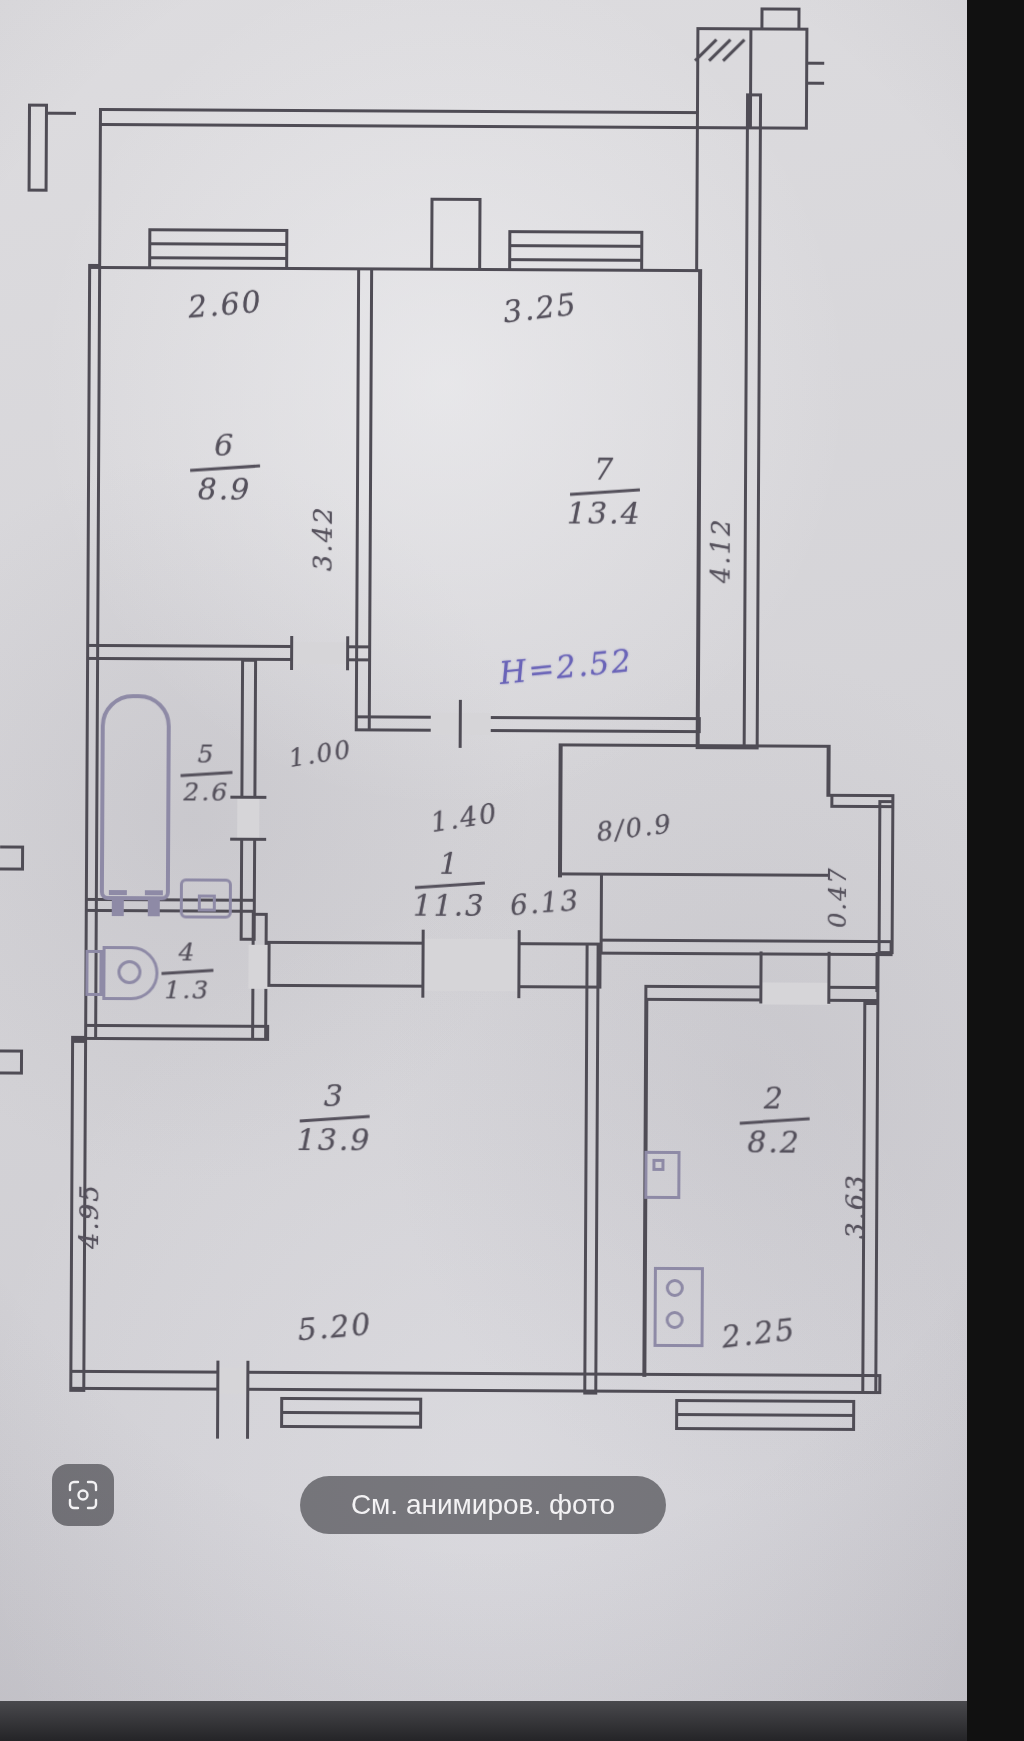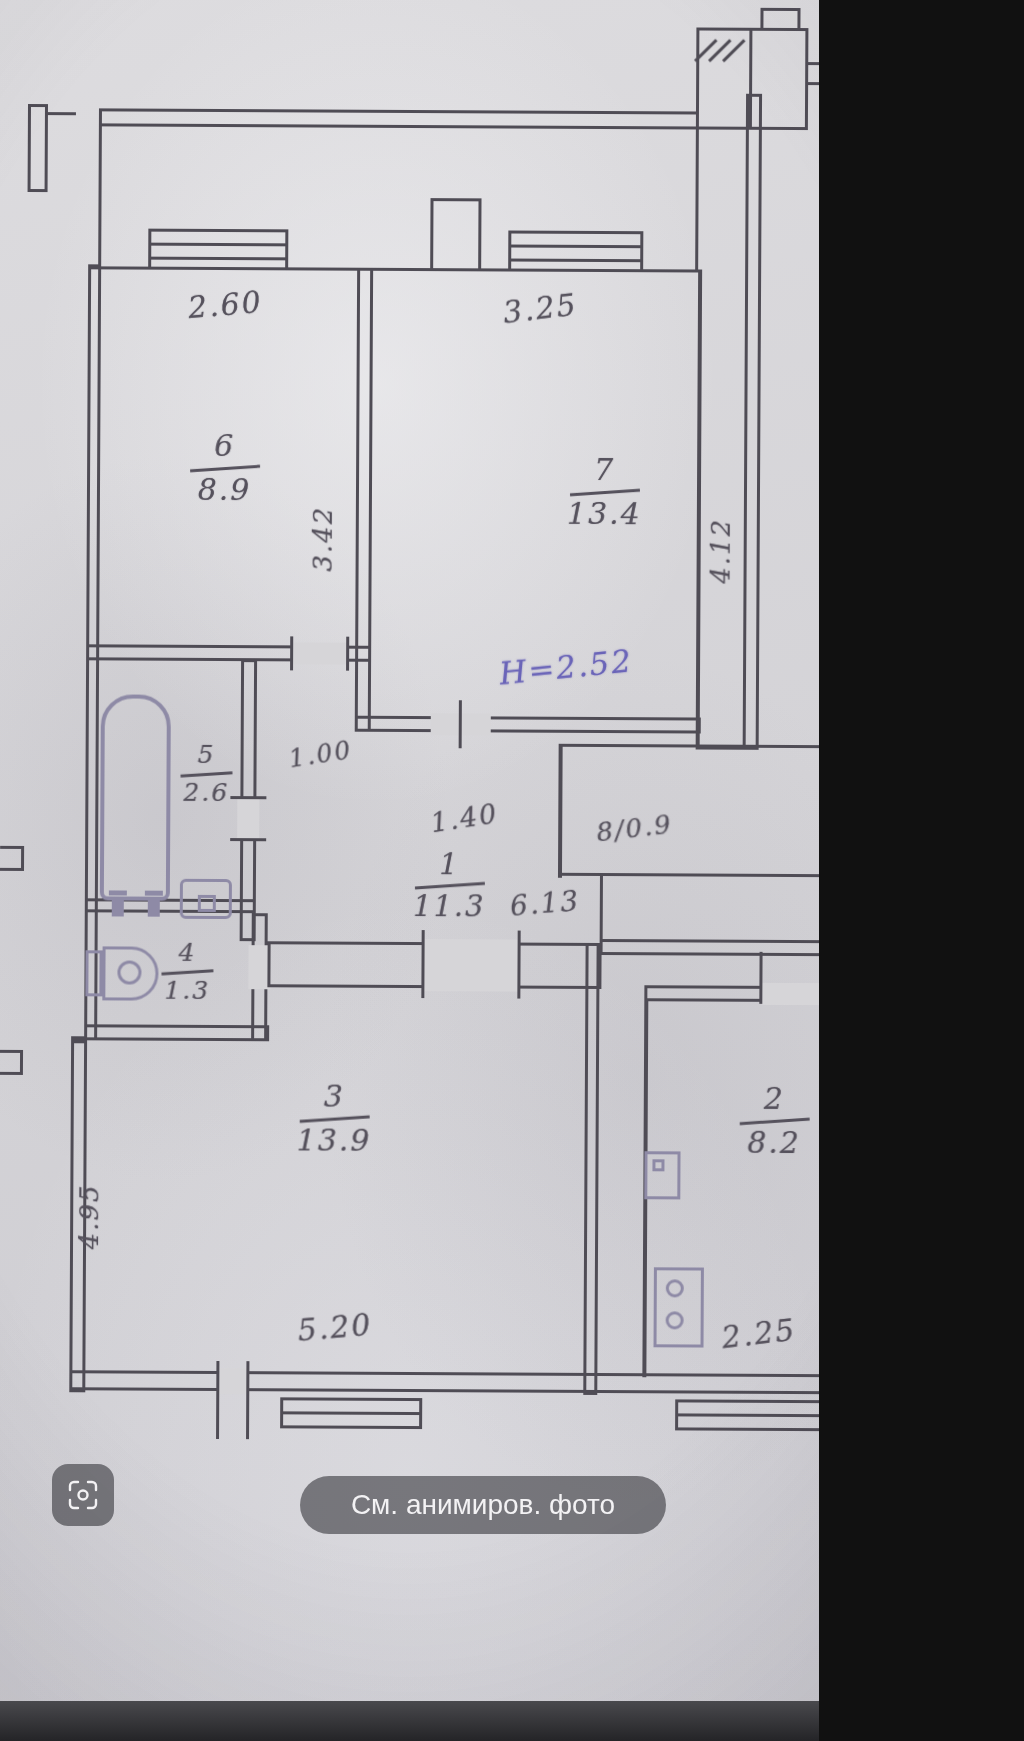--- a/index.html
+++ b/index.html
@@ -1,18 +1,18 @@
 <!DOCTYPE html>
 <html><head>
 <meta charset="utf-8">
 <style>
   * { box-sizing: border-box; margin: 0; padding: 0; }
   html,body { background:#111; }
   .canvas {
-    position: relative; width: 819px; height: 1741px; overflow: hidden;
+    position: relative; width: 967px; height: 1741px; overflow: hidden;
     font-family: "DejaVu Serif", serif;
     background:
       radial-gradient(60% 35% at 46% 22%, rgba(246,246,248,.5), transparent 70%),
       radial-gradient(50% 30% at 20% 47%, rgba(150,148,158,.18), transparent 70%),
       radial-gradient(55% 35% at 78% 62%, rgba(150,148,158,.15), transparent 70%),
       radial-gradient(70% 45% at 50% 85%, rgba(238,238,242,.35), transparent 75%),
       linear-gradient(168deg, #dddcdf, #d3d2d6 55%, #cccbd1);
   }
   .canvas::after { content:""; position:absolute; inset:0; z-index:5; pointer-events:none;
     background: radial-gradient(120% 85% at 50% 42%, transparent 55%, rgba(66,62,74,.17) 100%); }

